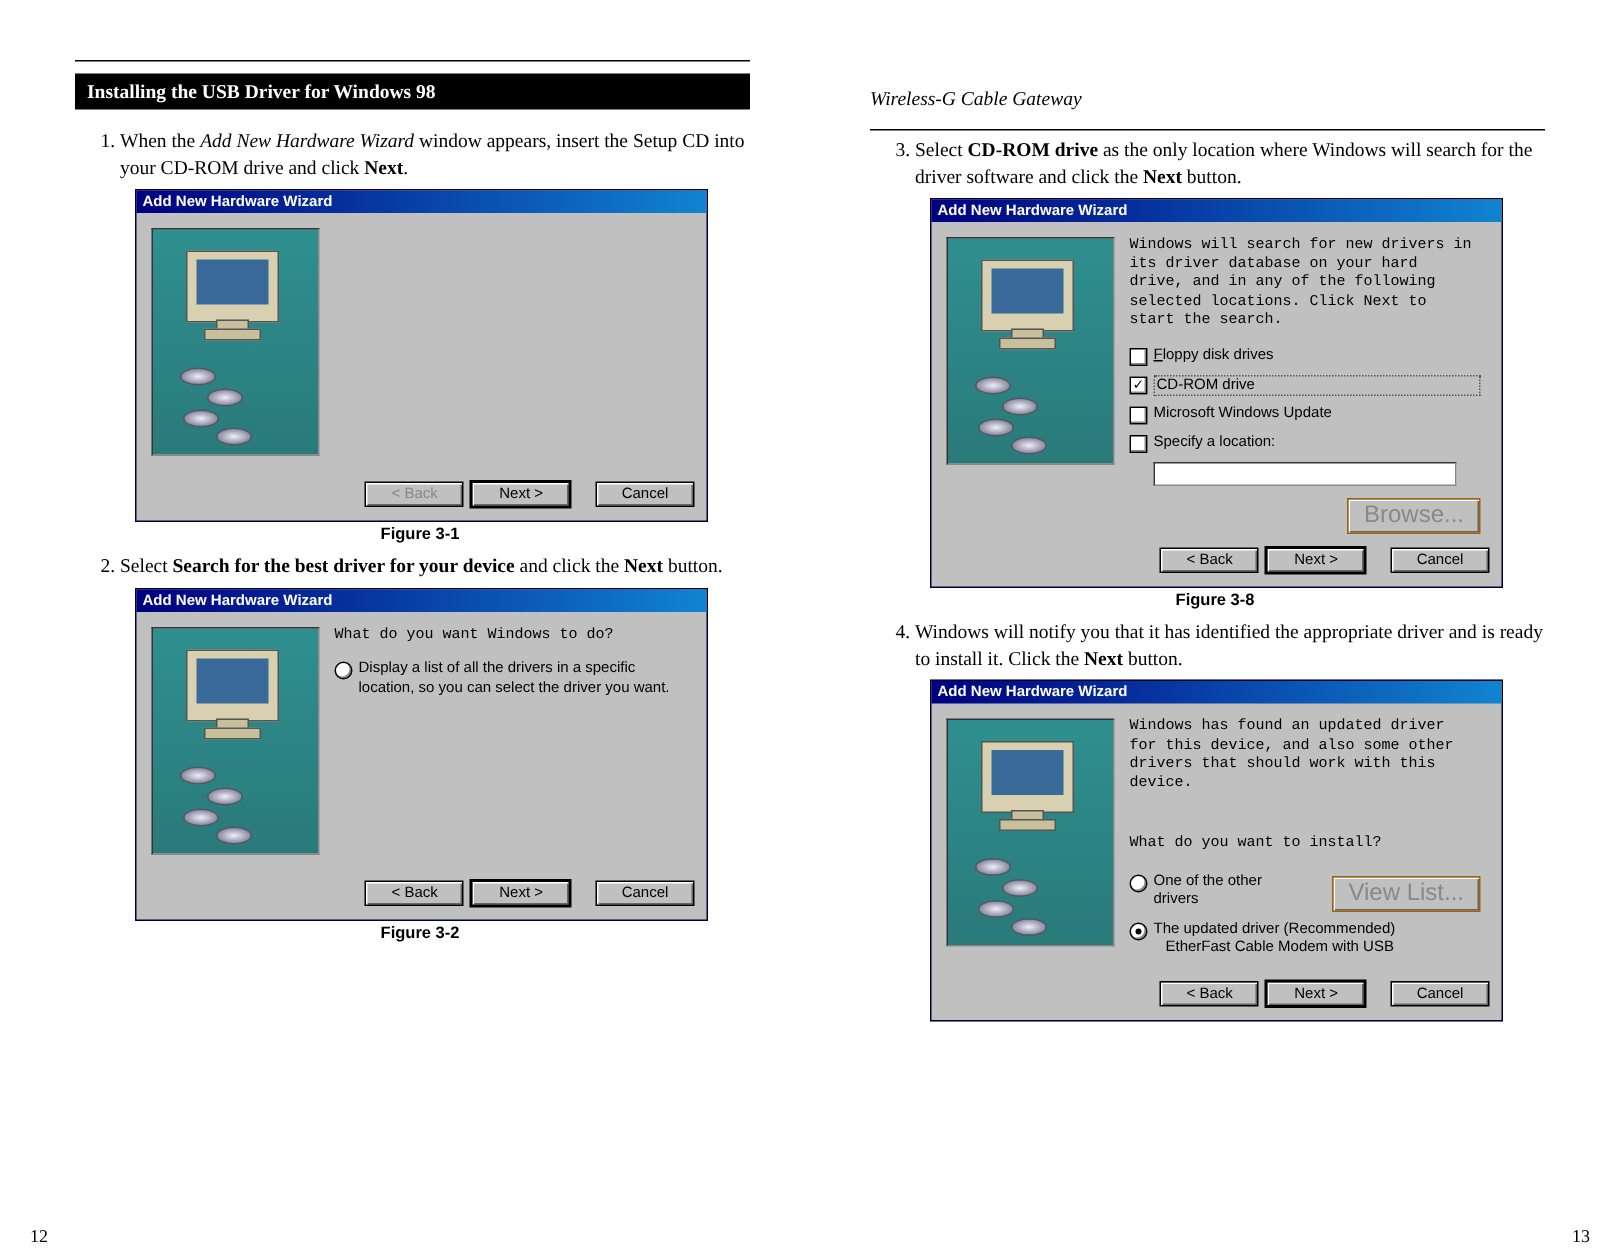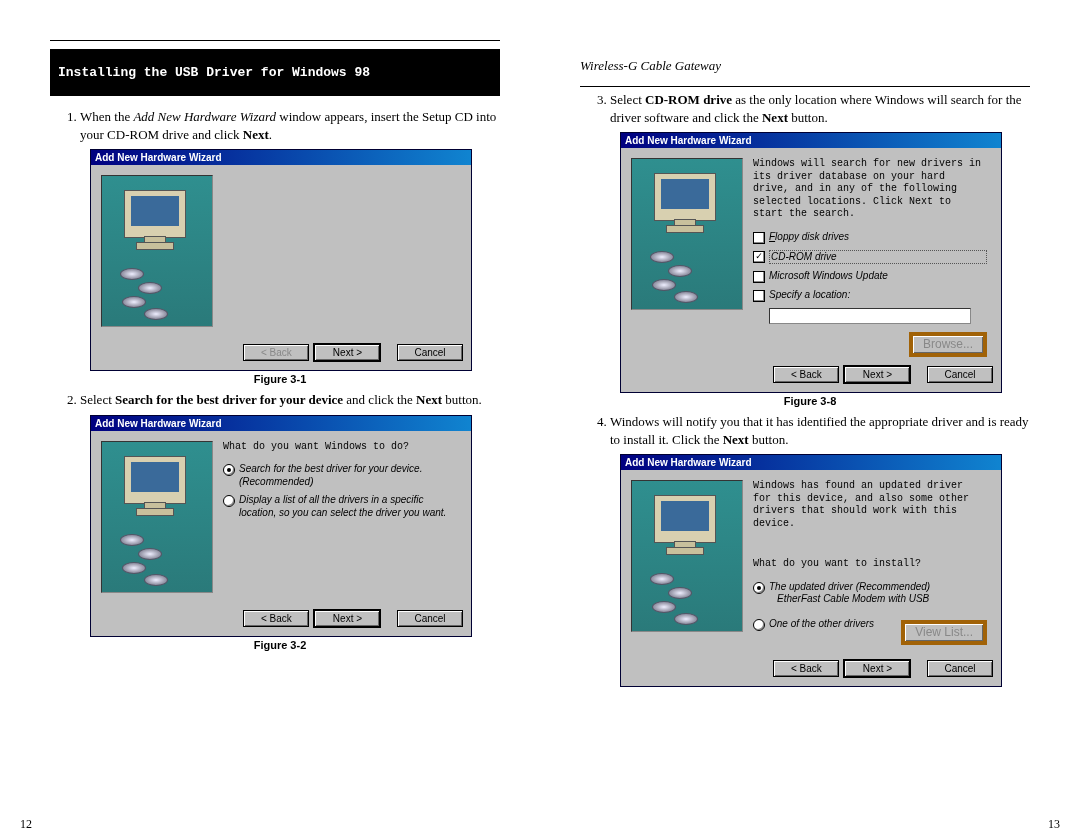--- a/index.html
+++ b/index.html
@@ -31,24 +31,24 @@
     margin: 0 0 4px 0;
   }
   .header-product {
     font-style: italic;
     font-size: 13px;
     margin: 18px 0 12px 0;
   }
   .section-bar {
     background: #000;
     color: #fff;
-    font-family: Liberation Mono, monospace;
+    font-family: Liberation Serif, serif;
     font-weight: bold;
     font-size: 13px;
-    padding: 16px 8px;
+    padding: 4px 8px;
     margin: 8px 0 12px 0;
   }
   ol.inst {
     margin: 0 0 6px 20px;
     padding: 0 0 0 10px;
     font-size: 13px;
     line-height: 1.35;
   }
   ol.inst > li {
     margin-bottom: 6px;
@@ -133,29 +133,29 @@
   }
   .wizard .content .opt .radio.sel::after{
     content:""; width:4px; height:4px; background:#000; border-radius:50%;
   }
   .wizard .content .opt .cb {
     width: 10px; height: 10px; border: 1px solid #000; background:#fff;
     box-shadow: inset -1px -1px 0 #888; flex:0 0 10px; margin-top:1px;
     display:flex; align-items:center; justify-content:center; font-size:9px; line-height:1;
   }
   .wizard .content .opt .cb.sel::after{ content:"✓"; }
-  .wizard .content .opt .lbl { flex:1;font-style:italic; }
+  .wizard .content .opt .lbl { flex:1; }
   .wizard .content .opt .lbl.dotted { border:1px dotted #555; padding:0 1px; display:inline-block;}
   .wizard .content .textfield{
     height:14px; background:#fff; border:1px inset #888; margin:2px 0 6px 16px;
     width: 200px;
   }
   .wizard .content .browsebtn{
-    float:right; border:4px solid #a16207; background:#c0c0c0; color:#888;
-    padding:1px 10px; font-size:12px; margin-top:2px;
+    float:right; border:1px solid #a16207; background:#c0c0c0; color:#888;
+    padding:1px 10px; font-size:16px; margin-top:2px;
     box-shadow: 1px 1px 0 #fff inset, -1px -1px 0 #666 inset;
   }
   .wizard .buttons {
     text-align: right;
     padding: 4px 8px 8px 8px;
   }
   .wizard .btn {
     display:inline-block;
     border:1px solid #000;
     background: #c0c0c0;
@@ -240,27 +240,20 @@
               <div class="stand"></div>
               <div class="base"></div>
             <div class="disc d1"></div>
               <div class="disc d2"></div>
               <div class="disc d3"></div>
               <div class="disc d4"></div>
           </div>
           <div class="content">
             <p>What do you want Windows to do?</p>
             <div class="opt">
-              <span class="radio sel"></span>
-              <span class="lbl">
-                <span class="dotted">Search for the best driver for your device.</span><br>
-                <span class="dotted">(Recommended)</span>
-              </span>
-            </div>
-            <div class="opt">
               <span class="radio"></span>
               <span class="lbl">Display a list of all the drivers in a specific location, so you can select the driver you want.</span>
             </div>
           </div>
         </div>
         <div class="buttons">
           <span class="btn">&lt; Back</span><span class="btn default">Next &gt;</span>
           <span style="display:inline-block;width:6px"></span>
           <span class="btn">Cancel</span>
         </div>
@@ -341,32 +334,32 @@
               <div class="stand"></div>
               <div class="base"></div>
             <div class="disc d1"></div>
               <div class="disc d2"></div>
               <div class="disc d3"></div>
               <div class="disc d4"></div>
           </div>
           <div class="content">
             <p>Windows has found an updated driver for this device, and also some other drivers that should work with this device.</p>
             <p style="margin-top:28px">What do you want to install?</p>
+            <div class="opt" style="margin-top:12px">
+              <span class="radio"></span>
+              <span class="lbl">One of the other drivers</span>
+              <span class="browsebtn" style="float:none;margin-left:20px">View List...</span>
+            </div>
             <div class="opt">
               <span class="radio sel"></span>
               <span class="lbl">
                 <span>The updated driver (Recommended)</span><br>
                 <span style="margin-left:8px">EtherFast Cable Modem with USB</span>
               </span>
             </div>
-            <div class="opt" style="margin-top:12px">
-              <span class="radio"></span>
-              <span class="lbl">One of the other drivers</span>
-              <span class="browsebtn" style="float:none;margin-left:20px">View List...</span>
-            </div>
           </div>
         </div>
         <div class="buttons">
           <span class="btn">&lt; Back</span><span class="btn default">Next &gt;</span>
           <span style="display:inline-block;width:6px"></span>
           <span class="btn">Cancel</span>
         </div>
       </div>
     </div>
 

